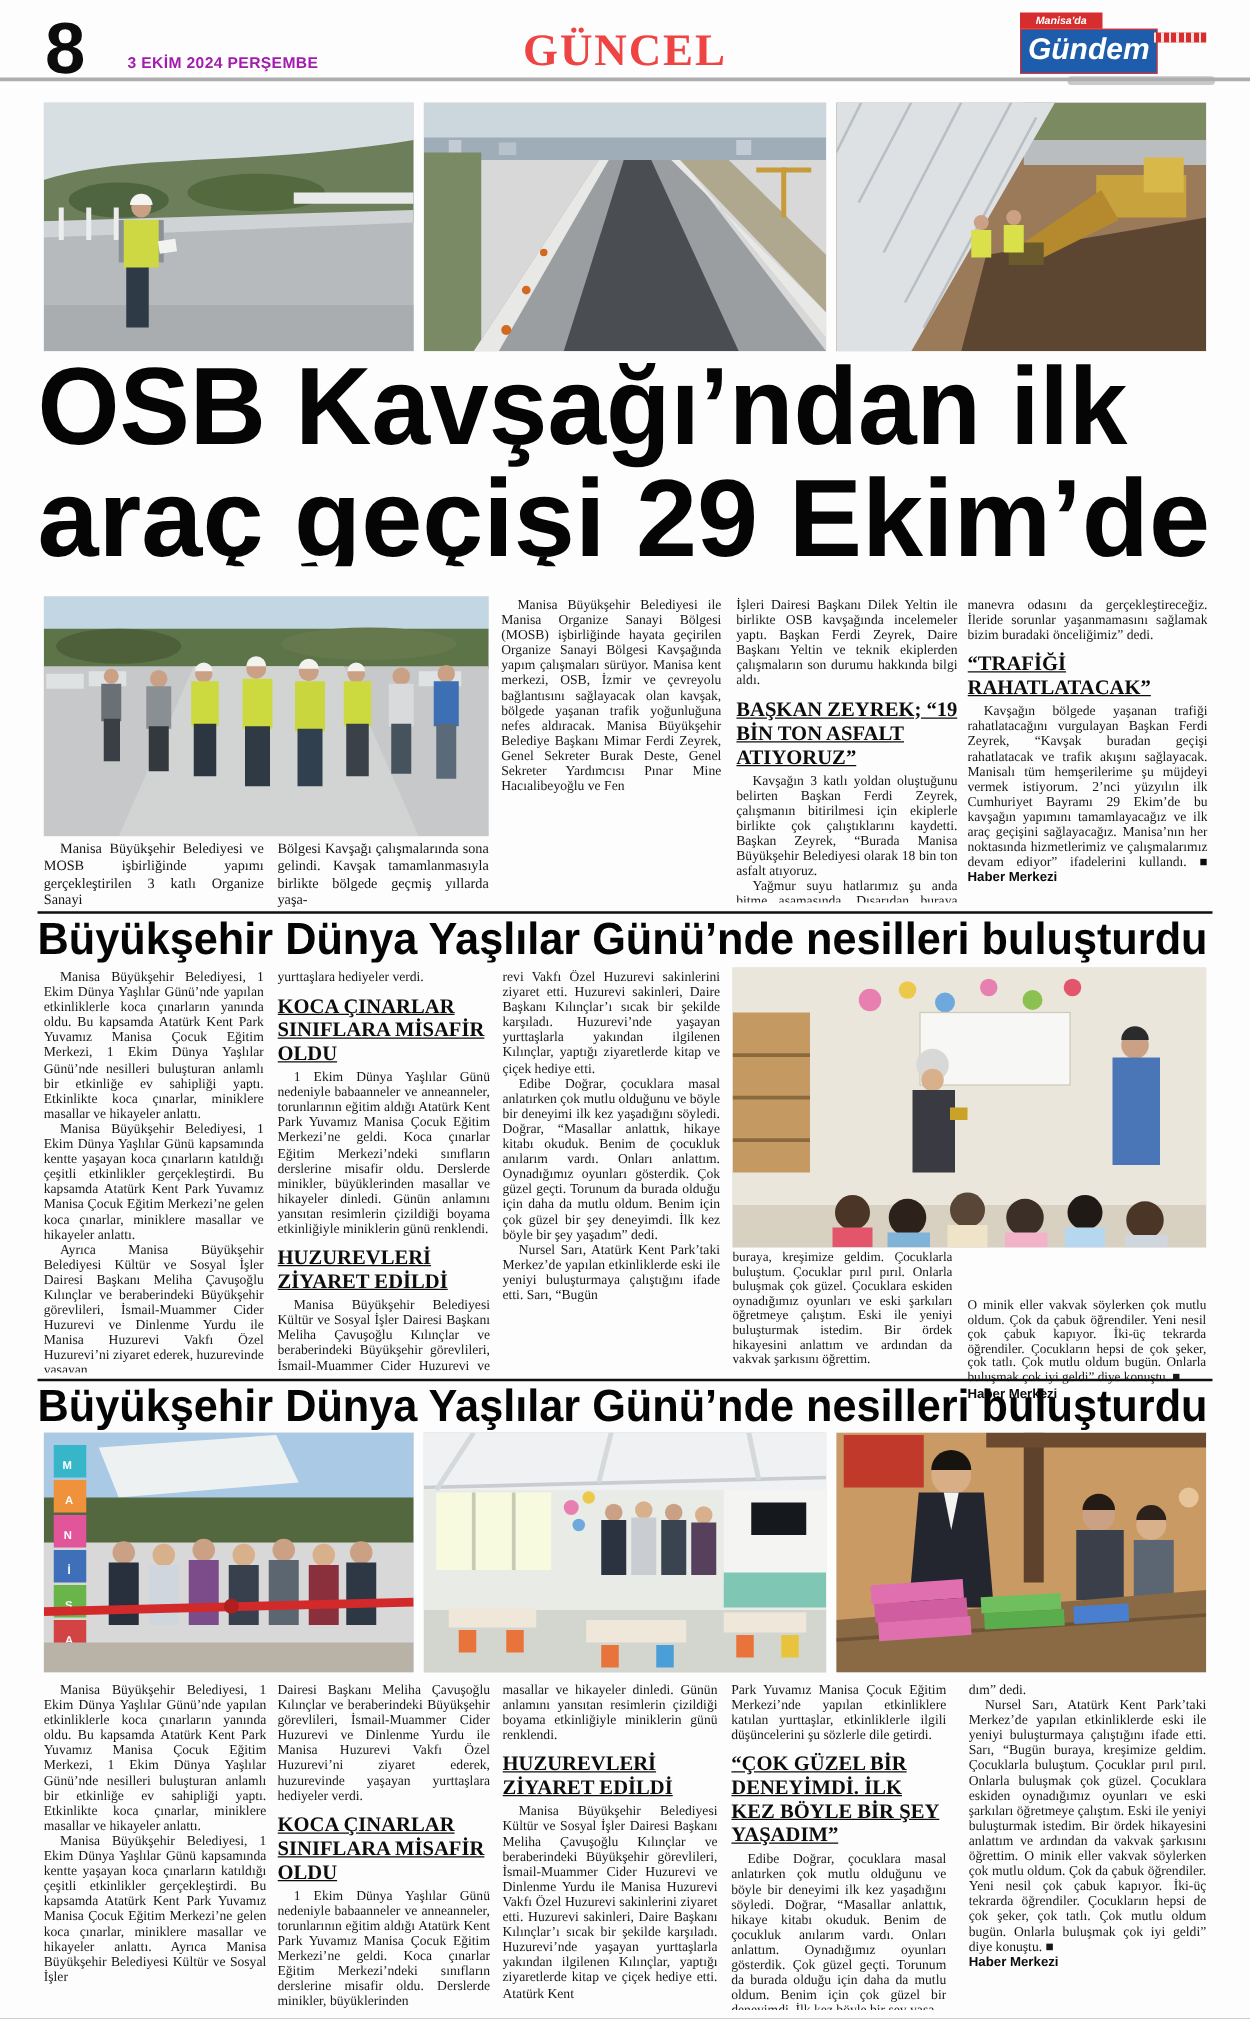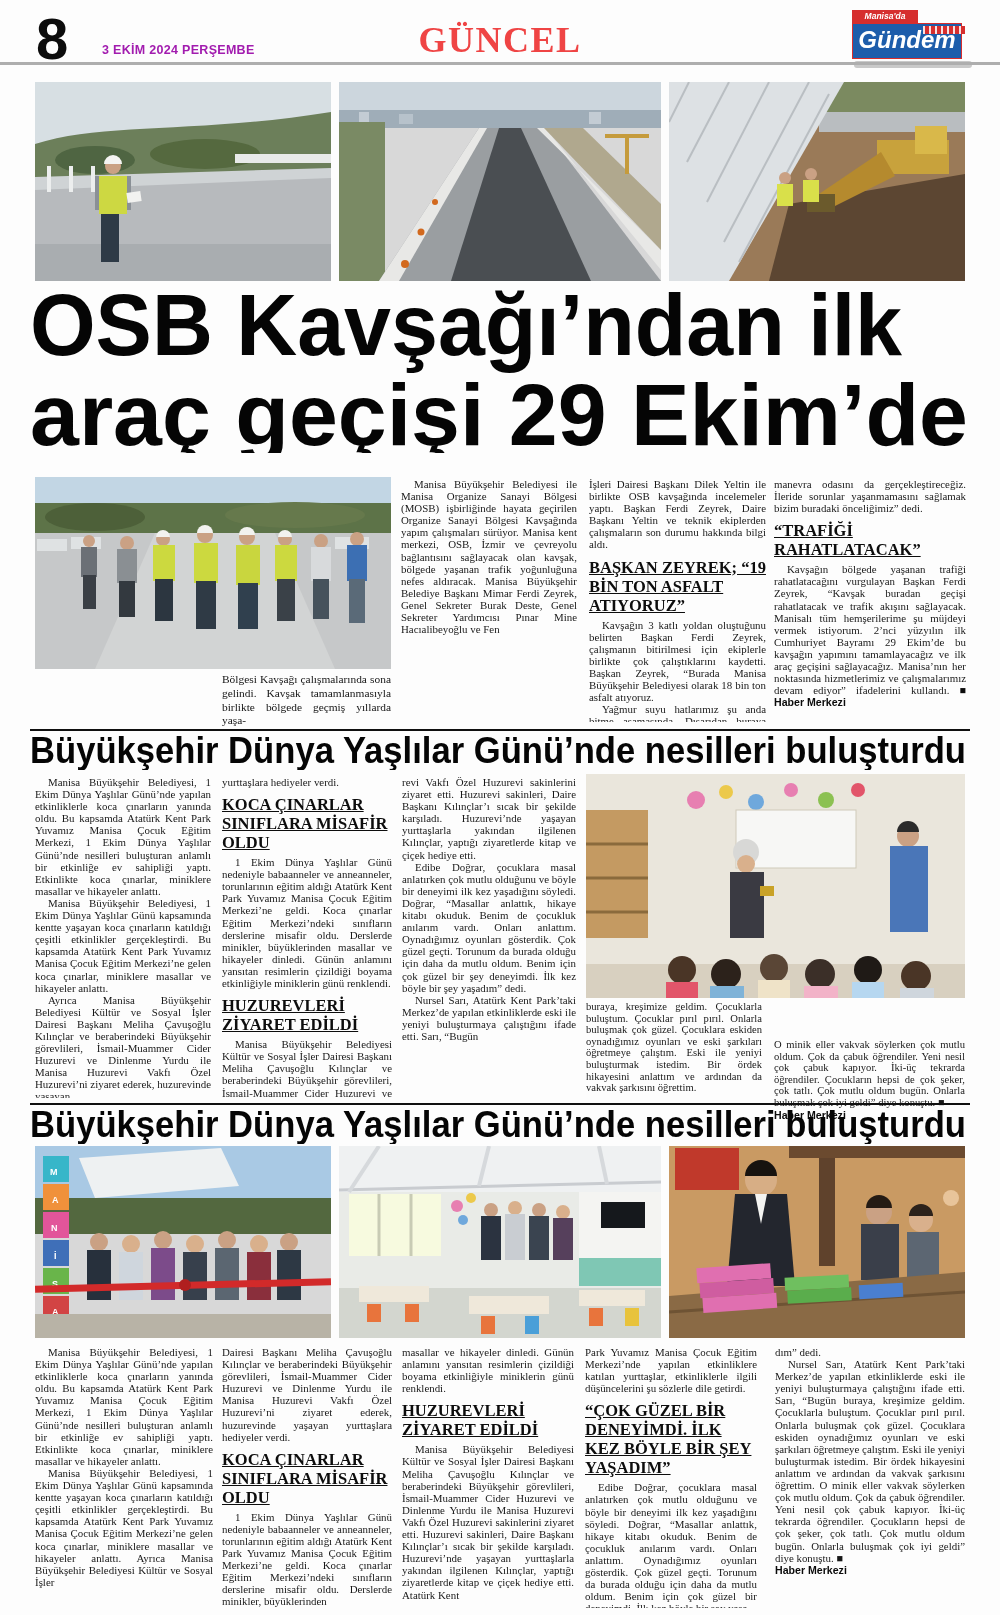--- a/index.html
+++ b/index.html
@@ -3,21 +3,21 @@
 <meta charset="utf-8">
 <style>
   html,body{margin:0;padding:0;background:#888;}
   #page{position:relative;width:1000px;height:1615px;background:#fdfdfd;margin:0 auto;
         font-family:"Liberation Serif",serif;color:#161616;overflow:hidden;}
   
   .pagenum{position:absolute;left:36px;top:10px;font:bold 58px/1 "Liberation Sans",sans-serif;color:#0c0c0c;}
   .pagedate{position:absolute;left:102px;top:44px;font:bold 12.5px/1 "Liberation Sans",sans-serif;color:#a21caf;letter-spacing:.3px;}
   .sectiontitle{position:absolute;left:0;right:0;top:22px;text-align:center;
         font:bold 36px/1 "Liberation Serif",serif;letter-spacing:1.5px;color:#ef4444;}
-  .logo{position:absolute;right:32px;top:10px;width:116px;height:58px;}
+  .logo{position:absolute;right:32px;top:10px;width:116px;height:58px;padding-left:36px;}
   .logo-top{position:absolute;left:0;top:0;width:66px;height:13px;background:#d62e2e;
         color:#fff;font:bold italic 8.5px/13px "Liberation Sans",sans-serif;text-align:center;}
   .logo-main{position:absolute;left:0;top:13px;width:110px;height:36px;background:#1d5dab;border:1.5px solid #d62e2e;
         box-sizing:border-box;color:#fff;font:bold italic 24px/32px "Liberation Sans",sans-serif;text-align:center;}
   .logo-tag{position:absolute;right:3px;top:16px;width:42px;height:8px;background:#d62e2e;
         background-image:repeating-linear-gradient(90deg,rgba(255,255,255,.85) 0 2px,rgba(255,255,255,0) 2px 6px);}
   .logo-bar{position:absolute;right:-4px;top:51px;width:118px;height:7px;background:#c9c9c9;border-radius:3px;}
   .hrule{position:absolute;left:0;width:1000px;height:3px;background:#aeaeae;}
   .rule{position:absolute;left:30px;width:940px;height:2px;background:#101010;}
   
@@ -158,20 +158,23 @@
           <rect x="278" y="102" width="16" height="40" fill="#46525c"></rect>
         <circle cx="322" cy="62" r="7" fill="#caa184"></circle>
           <rect x="312" y="68" width="20" height="36" fill="#3c6fb3"></rect>
           <rect x="314" y="102" width="16" height="44" fill="#5a6a78"></rect>
         <circle cx="54" cy="64" r="6" fill="#caa184"></circle>
           <rect x="46" y="70" width="16" height="30" fill="#6b7076"></rect>
           <rect x="48" y="98" width="13" height="34" fill="#3a3f45"></rect>
       </g>
     </svg>
   </div>
+  <div class="cap" style="left:35px;top:673px;width:176px;height:46px">
+    <p>Manisa Büyükşehir Belediyesi ve MOSB işbirliğinde yapımı gerçekleştirilen 3 katlı Organize Sanayi</p>
+  </div>
   <div class="cap" style="left:222px;top:673px;width:169px;height:46px">
     <p class="np" style="text-indent:0">Bölgesi Kavşağı çalışmalarında sona gelindi. Kavşak tamamlanmasıyla birlikte bölgede geçmiş yıllarda yaşa-</p>
   </div>
 
   <div class="col" style="left:401px;top:478px;width:176px;height:244px">
     <p>Manisa Büyükşehir Belediyesi ile Manisa Organize Sanayi Bölgesi (MOSB) işbirliğinde hayata geçirilen Organize Sanayi Bölgesi Kavşağında yapım çalışmaları sürüyor. Manisa kent merkezi, OSB, İzmir ve çevreyolu bağlantısını sağlayacak olan kavşak, bölgede yaşanan trafik yoğunluğuna nefes aldıracak. Manisa Büyükşehir Belediye Başkanı Mimar Ferdi Zeyrek, Genel Sekreter Burak Deste, Genel Sekreter Yardımcısı Pınar Mine Hacıalibeyoğlu ve Fen</p>
   </div>
   <div class="col" style="left:589px;top:478px;width:177px;height:244px">
     <p class="np">İşleri Dairesi Başkanı Dilek Yeltin ile birlikte OSB kavşağında incelemeler yaptı. Başkan Ferdi Zeyrek, Daire Başkanı Yeltin ve teknik ekiplerden çalışmaların son durumu hakkında bilgi aldı.</p>
     <h3 class="sh">BAŞKAN ZEYREK; “19 BİN TON ASFALT ATIYORUZ”</h3>

